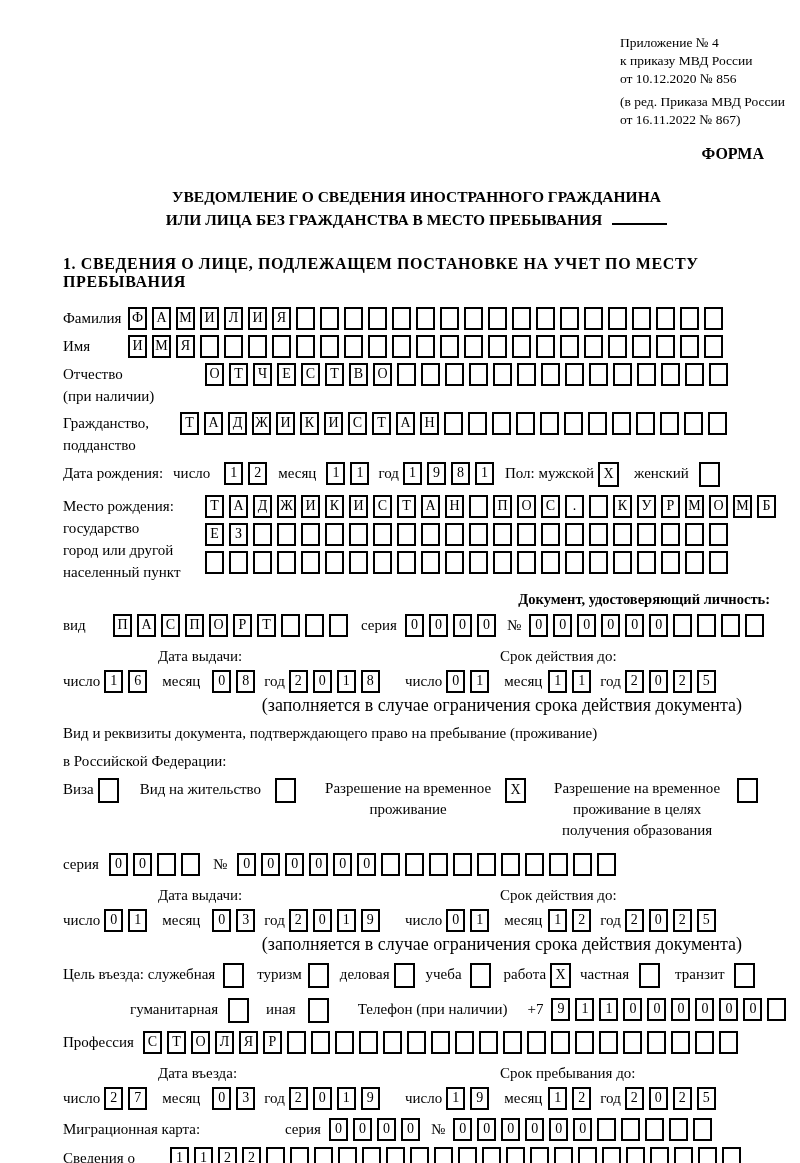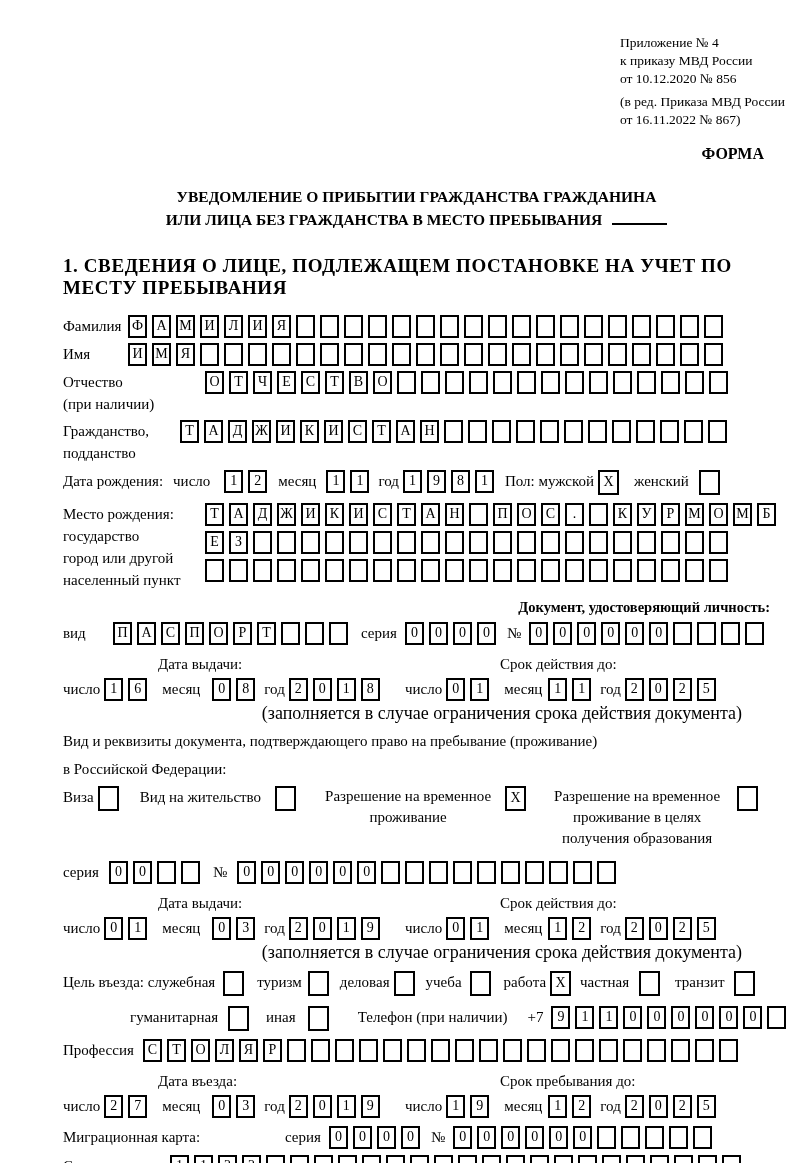--- a/index.html
+++ b/index.html
@@ -12,21 +12,21 @@
   .page { padding:34px 30px 10px 63px; }
 
   .appendix { margin-left:557px; width:185px; font-size:13.5px; line-height:18px; }
   .appendix .rev { margin-top:5px; }
 
   .forma { text-align:right; padding-right:6px; font-weight:bold; margin-top:16px; font-size:16px; }
 
   .title { text-align:center; font-weight:bold; font-size:15.5px; line-height:23px; margin-top:22px; }
   .uline { display:inline-block; width:55px; border-bottom:2px solid #000; margin-left:10px; }
 
-  .sec1 { margin-top:24px; font-weight:bold; font-size:19px; letter-spacing:0.6px; }
+  .sec1 { margin-top:24px; font-weight:bold; font-size:16px; letter-spacing:0.6px; }
 
   .frow { display:flex; align-items:flex-start; margin-top:5px; }
   .lbl { line-height:23px; white-space:nowrap; }
   .lblcol div { line-height:22px; white-space:nowrap; }
   .cellcol .cells { margin-top:0; }
   .cellcol .cells + .cells { margin-top:5px; }
 
   .cells { display:flex; flex:none; }
   .cell {
     flex:none; width:19px; height:23px; border:2px solid #000; margin-right:5px;
@@ -74,21 +74,21 @@
     <div>от 10.12.2020 № 856</div>
     <div class="rev">
       <div>(в ред. Приказа МВД России</div>
       <div>от 16.11.2022 № 867)</div>
     </div>
   </div>
 
   <div class="forma">ФОРМА</div>
 
   <div class="title">
-    <div>УВЕДОМЛЕНИЕ О ПРИБЫТИИ ГРАЖДАНСТВА ГРАЖДАНИНА</div>
+    <div>УВЕДОМЛЕНИЕ О СВЕДЕНИЯ ИНОСТРАННОГО ГРАЖДАНИНА</div>
     <div><span>ИЛИ ЛИЦА БЕЗ ГРАЖДАНСТВА В МЕСТО ПРЕБЫВАНИЯ</span><span class="uline"></span></div>
   </div>
 
   <div class="sec1">1. СВЕДЕНИЯ О ЛИЦЕ, ПОДЛЕЖАЩЕМ ПОСТАНОВКЕ НА УЧЕТ ПО МЕСТУ ПРЕБЫВАНИЯ</div>
 
   <div class="frow mt16">
     <span class="lbl w65">Фамилия</span>
     <span class="cells">
         <span class="cell">Ф</span>
         <span class="cell">А</span>

